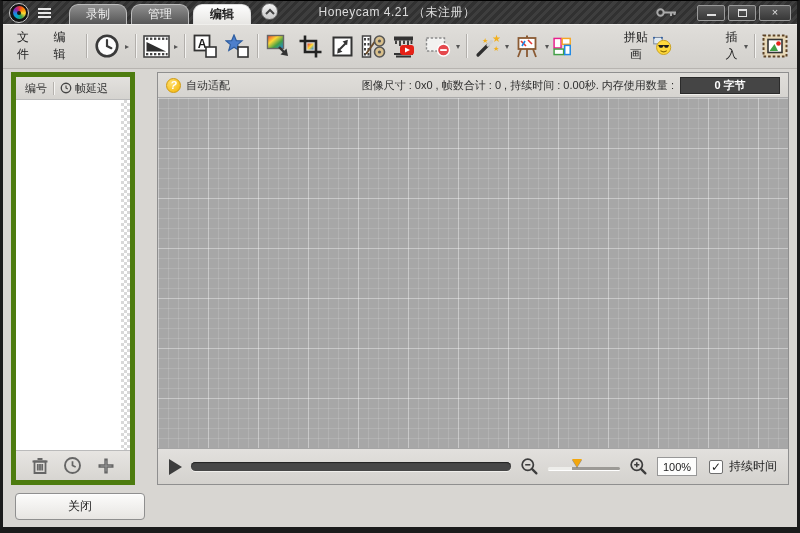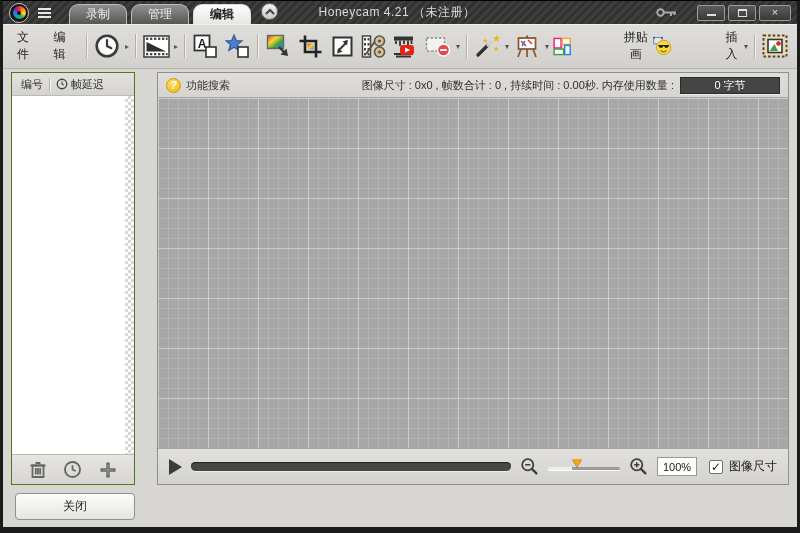--- a/index.html
+++ b/index.html
@@ -49,41 +49,41 @@
     box-shadow:inset 0 1px 0 #f0efec;
   }
   .menu-item{font-size:12px;color:#222;padding:4px 8px;cursor:pointer;}
   .tb-sep{width:1px;height:24px;background:#b2afab;box-shadow:1px 0 0 #f3f2f0;margin:0 4px;flex:0 0 auto;}
   .tb-btn{height:32px;min-width:32px;border:none;background:transparent;display:flex;align-items:center;
     justify-content:center;cursor:pointer;padding:0 2px;gap:3px;}
   .tb-btn .lbl{font-size:12px;color:#222;margin-left:48px;}
   .dd{font-size:8px;color:#555;cursor:pointer;padding:0 2px;flex:0 0 auto;}
   
   .content{flex:1;display:flex;padding:3px 8px 0 8px;min-height:0;}
-  .left-panel{width:124px;flex:0 0 auto;display:flex;flex-direction:column;border:1px solid #4d7c0f;background:#fff;}
+  .left-panel{width:124px;flex:0 0 auto;display:flex;flex-direction:column;border:5px solid #4d7c0f;background:#fff;}
   .lp-header{height:23px;flex:0 0 auto;display:flex;align-items:center;padding-left:9px;
     background:linear-gradient(#e3e1de,#d5d3cf);border-bottom:1px solid #bbb;font-size:11px;color:#333;}
   .lp-hsep{width:1px;height:13px;background:#b5b2ae;box-shadow:1px 0 0 #f5f4f2;margin:0 6px;}
   .lp-list{flex:1;position:relative;background:#fff;}
   .lp-scroll{position:absolute;top:0;right:0;bottom:0;width:9px;
     background:conic-gradient(#d9d9d9 25%,#ffffff 25% 50%,#d9d9d9 50% 75%,#ffffff 75%);
     background-size:6px 6px;}
   .lp-footer{height:30px;flex:0 0 auto;display:flex;align-items:center;justify-content:space-around;
     background:linear-gradient(#e7e5e2,#d7d5d1);border-top:1px solid #bbb;padding:0 8px;}
   .lp-footer .tb-btn{height:24px;}
   .main-panel{flex:1;margin-left:22px;display:flex;flex-direction:column;border:1px solid #8f8f8f;min-width:0;}
   .info-bar{height:25px;flex:0 0 auto;display:flex;align-items:center;padding:0 8px 0 8px;
     background:linear-gradient(#e0deda,#d6d4d0);border-bottom:1px solid #aaa;font-size:11px;color:#333;}
   .q-icon{width:15px;height:15px;border-radius:50%;background:radial-gradient(circle at 35% 30%,#ffdf6e,#f4b400);
     border:1px solid #cf9a10;color:#fff;font-weight:bold;font-size:11px;display:flex;align-items:center;
     justify-content:center;margin-right:5px;cursor:pointer;flex:0 0 auto;}
   .search-label{cursor:pointer;}
   .stats{margin-left:auto;white-space:nowrap;color:#2e2e2e;}
   .mem-badge{width:100px;height:17px;margin-left:6px;flex:0 0 auto;background:#454545;border:1px solid #2b2b2b;
-    box-shadow:0 1px 0 #f0efec;color:#fff;font-size:11px;font-weight:normal;display:flex;align-items:center;justify-content:center;}
+    box-shadow:0 1px 0 #f0efec;color:#fff;font-size:11px;font-weight:bold;display:flex;align-items:center;justify-content:center;}
   .canvas{flex:1;background-color:#a7a7a7;
     background-image:
       linear-gradient(rgba(255,255,255,.30) 1px,transparent 1px),
       linear-gradient(90deg,rgba(255,255,255,.30) 1px,transparent 1px),
       linear-gradient(rgba(255,255,255,.12) 1px,transparent 1px),
       linear-gradient(90deg,rgba(255,255,255,.12) 1px,transparent 1px);
     background-size:50px 50px,50px 50px,10px 10px,10px 10px;}
   .control-bar{height:36px;flex:0 0 auto;display:flex;align-items:center;gap:9px;padding:0 11px;
     background:linear-gradient(#e2e0dd,#d4d2ce);border-top:1px solid #a5a5a5;}
   .play-btn{cursor:pointer;display:flex;align-items:center;}
@@ -99,21 +99,21 @@
   .zoom-box{width:40px;height:19px;background:#fdfdfc;border:1px solid #979797;border-radius:0;
     font-size:11px;color:#222;display:flex;align-items:center;justify-content:center;cursor:pointer;flex:0 0 auto;}
   .checkbox{width:14px;height:14px;background:#fff;border:1px solid #707070;border-radius:2px;margin-left:3px;
     display:flex;align-items:center;justify-content:center;font-size:12px;font-weight:bold;color:#1c1c1c;cursor:pointer;flex:0 0 auto;}
   .autofit-label{font-size:12px;color:#222;cursor:pointer;margin-left:-3px;}
   
   .footer{height:42px;flex:0 0 auto;display:flex;align-items:center;justify-content:space-between;padding:0 12px;}
   .btn{height:27px;border:1px solid #8f8f8f;border-radius:4px;background:linear-gradient(#fcfcfb,#e7e5e2);
     font-size:12px;color:#1d1d1d;display:flex;align-items:center;justify-content:center;gap:6px;cursor:pointer;
     box-shadow:0 1px 0 rgba(255,255,255,.7) inset;font-family:inherit;}
-  .close-btn{width:120px;}
+  .close-btn{width:130px;}
   .save-btn{width:97px;}
 </style>
 </head>
 <body>
 
 <div class="window">
 
   <div class="titlebar">
     <div class="logo">
         <div class="logo-wheel"></div>
@@ -379,21 +379,21 @@
           </svg>
         </button>
       </div>
     </div>
 
     <div class="main-panel">
       <div class="info-bar">
         <span class="q-icon">
             <i>?</i>
           </span>
-        <span class="search-label">功能搜索</span>
+        <span class="search-label">自动适配</span>
         <span class="stats">图像尺寸 : 0x0 , 帧数合计 : 0 , 持续时间 : 0.00秒.  内存使用数量 :</span>
         <span class="mem-badge">0 字节</span>
       </div>
       <div class="canvas"></div>
       <div class="control-bar">
         <div class="play-btn">
             <span class="play-tri"></span>
           </div>
         <div class="seek-bar"></div>
         <div class="mag">
@@ -411,21 +411,21 @@
           <svg width="19" height="19" viewBox="0 0 22 22">
             <circle cx="9" cy="9" r="6.5" fill="none" stroke="#3d3d3d" stroke-width="2"></circle>
             <path d="M13.8 13.8 L19 19" stroke="#3d3d3d" stroke-width="2.6" stroke-linecap="round"></path>
             <path d="M6 9 H12 M9 6 V12" stroke="#3d3d3d" stroke-width="1.8"></path>
           </svg>
         </div>
         <div class="zoom-box">100%</div>
         <div class="checkbox">
             <span>✓</span>
           </div>
-        <span class="autofit-label">图像尺寸</span>
+        <span class="autofit-label">持续时间</span>
       </div>
     </div>
   </div>
 
   <div class="footer">
     <button class="btn close-btn">关闭</button>
   </div>
 </div>
 
 </body></html>

